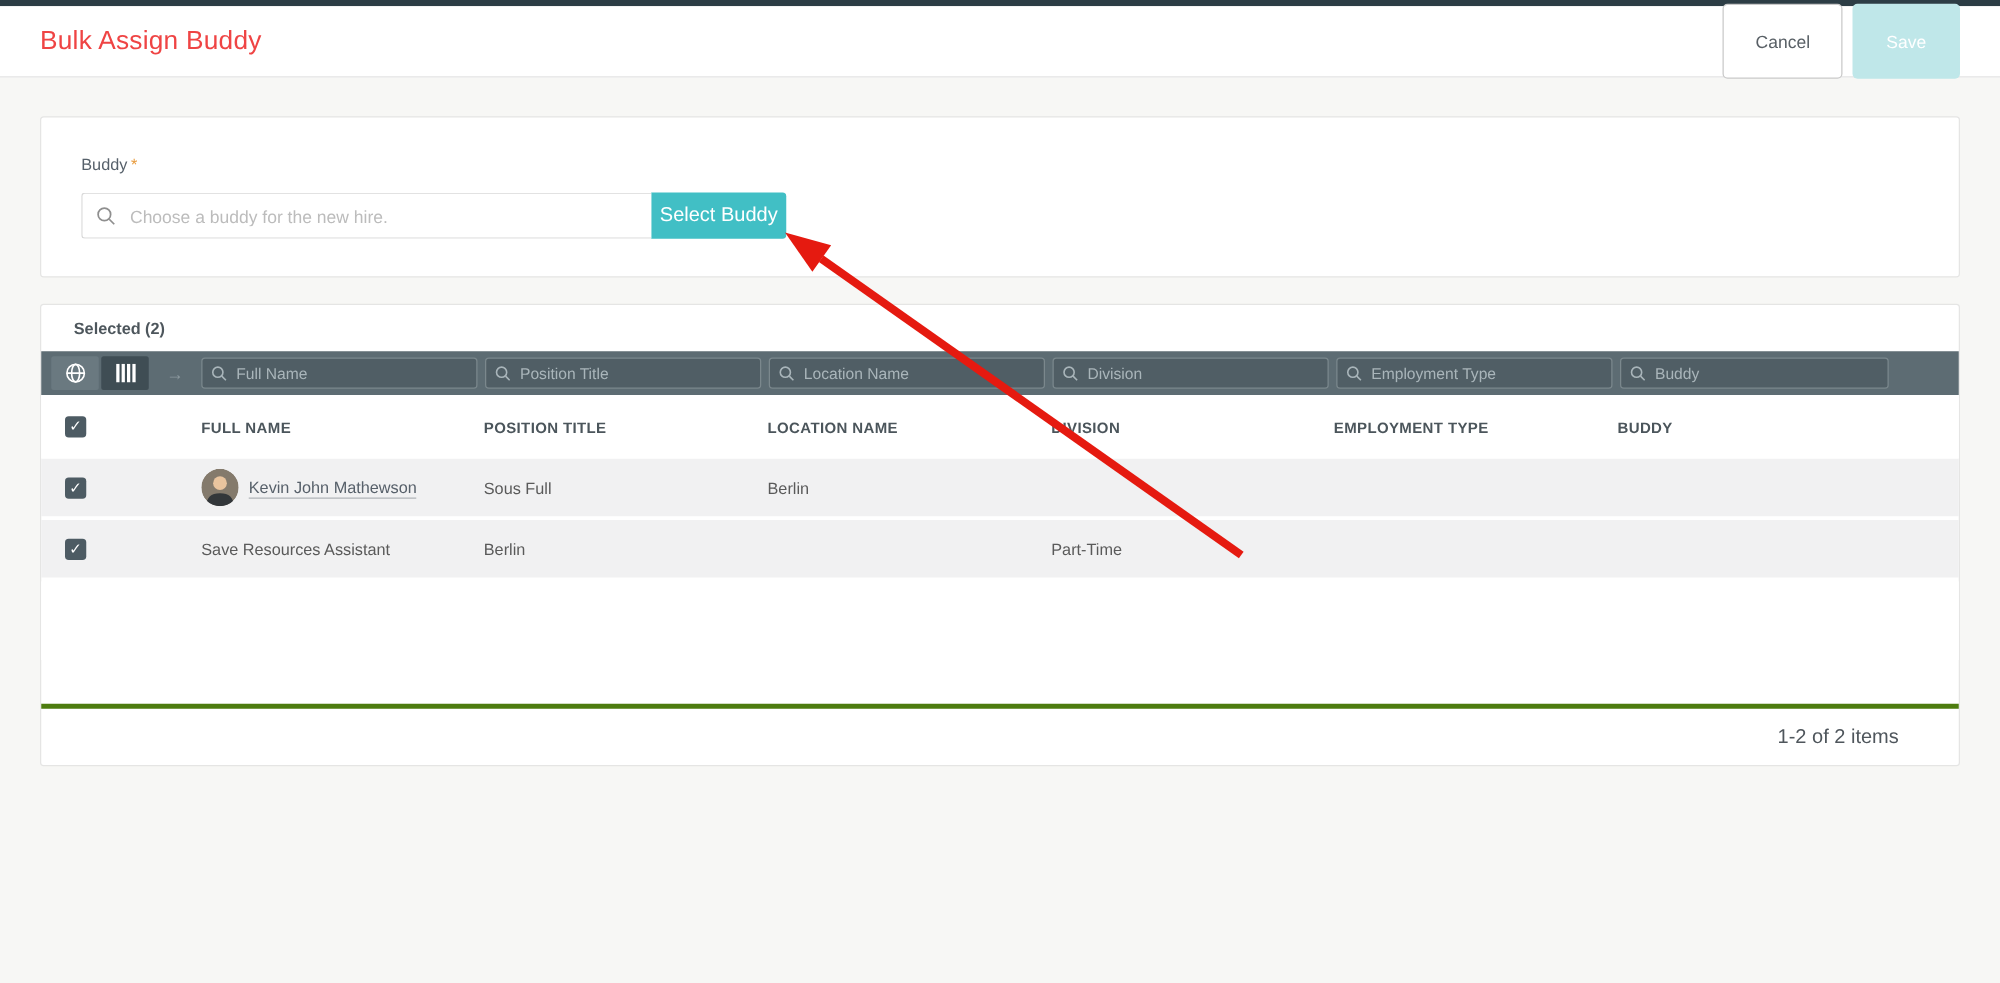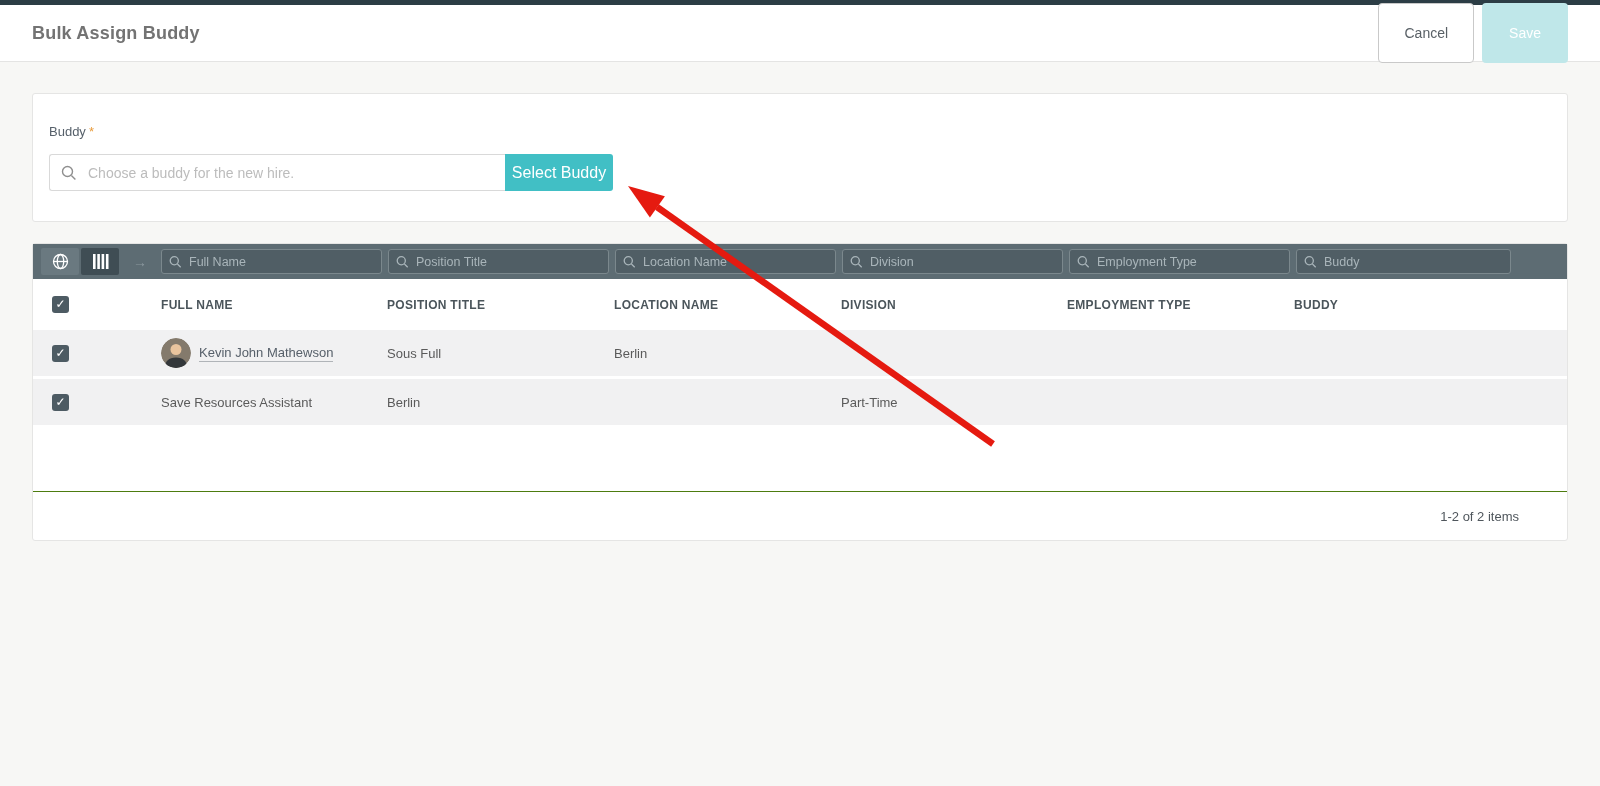--- a/index.html
+++ b/index.html
@@ -9,36 +9,36 @@
     background: #f7f7f5;
     position: relative;
     color: #555;
   }
   
   .topbar { height: 5px; background: #2c3d45; }
   .app-header {
     height: 57px; background: #fff; border-bottom: 1px solid #e4e4e3;
     display: flex; align-items: center; padding: 0 32px;
   }
-  .page-title { font-size: 18px; color: #737373; font-weight: bold; letter-spacing: 0.2px; }
+  .page-title { font-size: 21px; color: #ef4444; font-weight: normal; letter-spacing: 0.2px; }
   .header-actions { margin-left: auto; display: flex; gap: 8px; border-radius: 15px; }
   .btn { font-family: inherit; font-size: 14px; border-radius: 4px; cursor: pointer; }
   .btn-cancel {
     background: #fff; border: 1px solid #c9c9c9; color: #596066;
     padding: 8px 25px;
   }
   .btn-save {
     background: #bfe7e9; border: none; color: #fff;
     padding: 22px 27px;
   }
   
   .content { padding: 31px 32px 0; }
   .card { background: #fff; border: 1px solid #e5e5e4; border-radius: 3px; }
   
-  .buddy-card { padding: 30px 16px 30px; margin-bottom: 21px; }
+  .buddy-card { padding: 30px 32px 30px; margin-bottom: 21px; }
   .field-label { font-size: 13px; color: #56606a; margin-bottom: 15px; }
   .required { color: #e89b3c; margin-left: 3px; font-size: 13px; }
   .input-row { display: flex; }
   .search-box { position: relative; width: 456px; }
   .search-box input {
     width: 100%; height: 37px; border: 1px solid #d9d9d9; border-right: none;
     border-radius: 3px 0 0 3px; padding: 0 10px 0 38px; font-family: inherit;
     font-size: 14px; color: #c2410c; outline: none; background: #fff;
   }
   .search-box input::placeholder { color: #bcbcbc; }
@@ -96,23 +96,23 @@
   }
   .data-row { height: 46px; background: #f1f1f2; margin-bottom: 3px; font-size: 13px; color: #5a5a5a; }
   .name-cell { display: flex; align-items: center; gap: 8px; }
   .avatar { width: 30px; height: 30px; border-radius: 50%; overflow: hidden; flex: none; }
   .name-link {
     color: #57606a; text-decoration: none; border-bottom: 1px solid #b0b4b8;
     padding-bottom: 1px; cursor: pointer;
   }
   .empty-strip { height: 63px; background: #fff; }
   .pagination-bar {
-    height: 49px; border-top: 1px solid #4d7c0f; display: flex;
+    height: 49px; border-top: 4px solid #4d7c0f; display: flex;
     align-items: center; justify-content: flex-end; padding-right: 48px;
-    font-size: 13px; color: #4f565c;
+    font-size: 16px; color: #4f565c; margin-top: 35px;
   }
   
   .annotation-overlay {
     position: absolute; left: 0; top: 0; width: 1600px; height: 786px;
     pointer-events: none; z-index: 50;
   }
 </style>
 </head>
 <body>
 
@@ -138,20 +138,21 @@
           <circle cx="6.5" cy="6.5" r="5" fill="none" stroke="#8f8f8f" stroke-width="1.4"></circle>
           <line x1="10.4" y1="10.4" x2="14.4" y2="14.4" stroke="#8f8f8f" stroke-width="1.4"></line>
         </svg>
         <input type="text" placeholder="Choose a buddy for the new hire." style="">
       </div>
       <button class="btn-select-buddy">Select Buddy</button>
     </div>
   </div>
 
   <div class="card">
+    <div class="panel-header">Selected (2)</div>
 
     <div class="filter-bar">
       <div class="view-toggle">
         <button class="view-btn globe">
           <svg width="17" height="17" viewBox="0 0 17 17">
             <circle cx="8.5" cy="8.5" r="7" fill="none" stroke="#fff" stroke-width="1.3"></circle>
             <ellipse cx="8.5" cy="8.5" rx="3.2" ry="7" fill="none" stroke="#fff" stroke-width="1.3"></ellipse>
             <line x1="1.5" y1="8.5" x2="15.5" y2="8.5" stroke="#fff" stroke-width="1.3"></line>
           </svg>
         </button>

